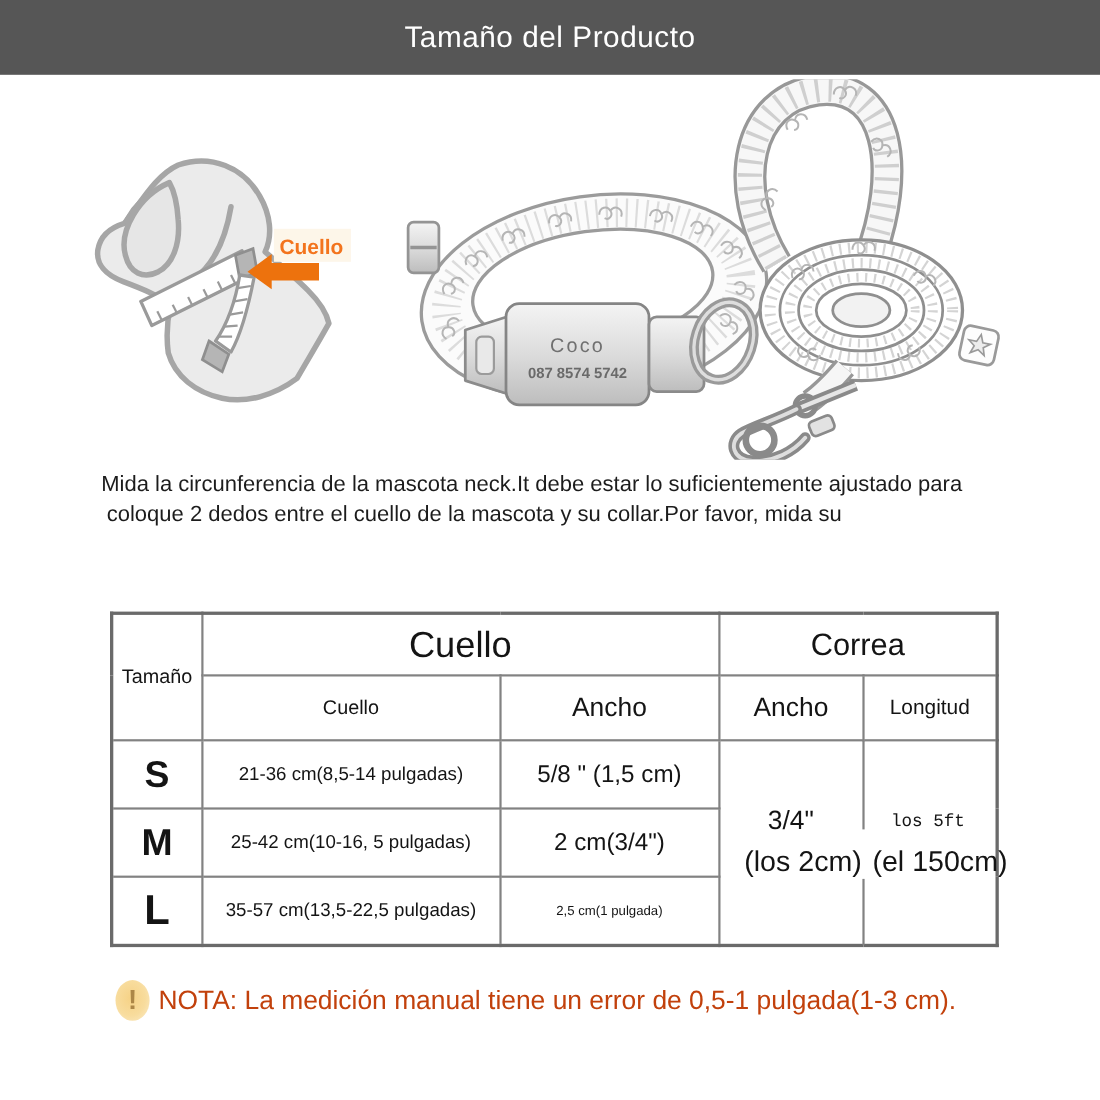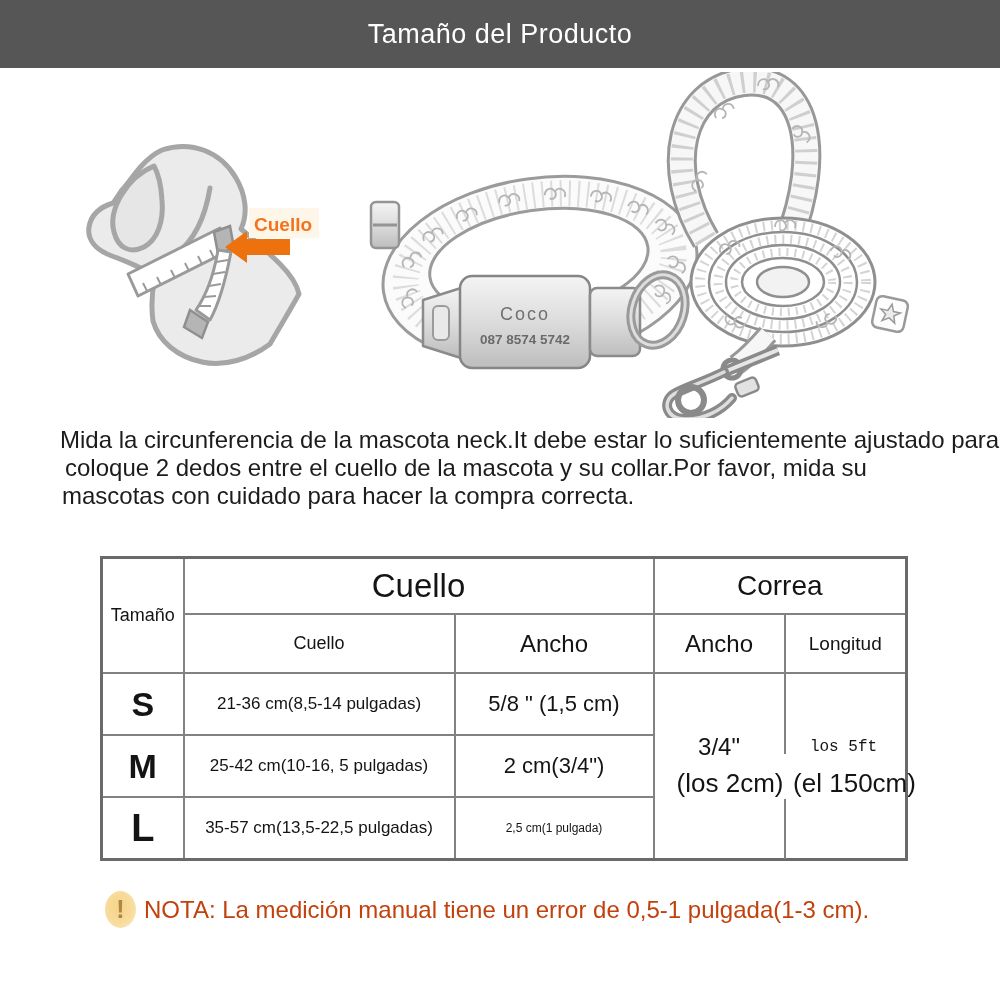--- a/index.html
+++ b/index.html
@@ -13,21 +13,21 @@
   }
   .header-bar .title{
     width:100%;height:68px;line-height:68px;text-align:center;color:#ffffff;
     font-size:27px;font-weight:400;letter-spacing:.5px;
   }
   
   .dog-svg{position:absolute;left:58px;top:128px;}
   .collar-svg{position:absolute;left:365px;top:150px;}
   .leash-svg{position:absolute;left:628px;top:72px;}
   
-  .description{position:absolute;left:60px;top:426px;font-size:24px;line-height:28px;color:#1c1c1c;}
+  .description{position:absolute;left:92px;top:426px;font-size:20px;line-height:28px;color:#1c1c1c;}
   .description .ln{white-space:nowrap;}
   .description .ln2{padding-left:5px;}
   .description .ln3{padding-left:2px;}
   
   .table-wrap{position:absolute;left:100px;top:556px;}
   table.size-table{
     border-collapse:collapse;table-layout:fixed;width:805px;color:#141414;
     border:3px solid #6a6a6a;
   }
   table.size-table td{
@@ -219,21 +219,20 @@
       <path d="M96,300 C76,310 56,316 46,322 C34,330 38,346 56,347 C76,348 94,338 104,326" fill="none" stroke="#8a8a8a" stroke-width="10" stroke-linecap="round"></path>
       <path d="M96,300 C76,310 56,316 46,322 C34,330 38,346 56,347 C76,348 94,338 104,326" fill="none" stroke="#dedede" stroke-width="3.5" stroke-linecap="round"></path>
       <circle cx="63" cy="328" r="13" fill="none" stroke="#8a8a8a" stroke-width="6"></circle>
       <rect x="108" y="308" width="22" height="14" rx="4" transform="rotate(-22 119 315)" fill="#e2e2e2" stroke="#8a8a8a" stroke-width="2.5"></rect>
     </g>
   </svg>
 
   <div class="description">
     <div class="ln ln1">Mida la circunferencia de la mascota neck.It debe estar lo suficientemente ajustado para</div>
     <div class="ln ln2">coloque 2 dedos entre el cuello de la mascota y su collar.Por favor, mida su</div>
-    <div class="ln ln3">mascotas con cuidado para hacer la compra correcta.</div>
   </div>
 
   <div class="table-wrap">
     <table class="size-table">
       <colgroup>
         <col style="width:82px">
           <col style="width:271px">
           <col style="width:199px">
         <col style="width:131px">
           <col style="width:122px">

